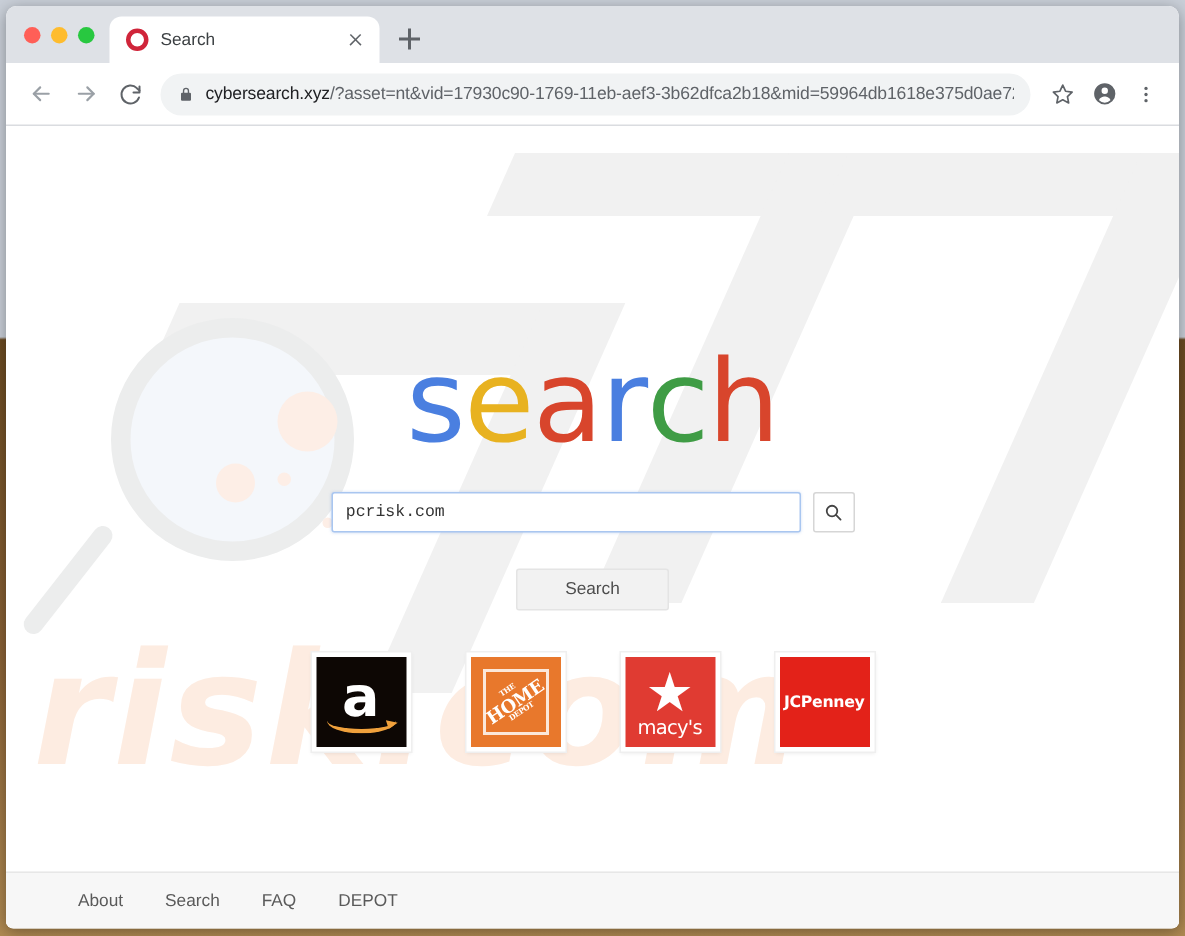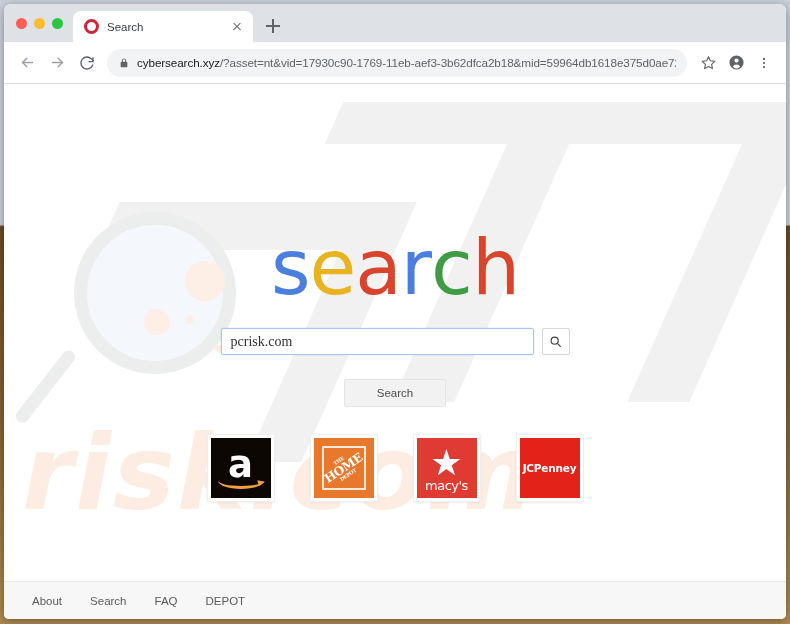--- a/index.html
+++ b/index.html
@@ -233,22 +233,22 @@
     width: 313px;
     border: 1px solid #a9c6f0;
     border-radius: 2px;
     background: #fff;
     display: flex; align-items: center;
     padding: 0 9px;
     box-shadow: 0 0 2px rgba(120,160,220,.35);
   }
   .searchbox input {
     border: 0; outline: none; width: 100%;
-    font-family: Liberation Serif, serif;
-    font-size: 14px; color: #333;
+    font-family: Liberation Mono, monospace;
+    font-size: 11px; color: #333;
     background: transparent;
   }
   .go-btn {
     width: 28px; margin-left: 8px;
     border: 1px solid #d6d6d6;
     border-radius: 2px;
     background: #fff;
     display: flex; align-items: center; justify-content: center;
     cursor: pointer;
     color: #444;
@@ -353,21 +353,21 @@
   }
 
   
   .footer {
     position: absolute;
     left: 0; right: 0; bottom: 0;
     height: 38px;
     background: #f7f7f7;
     border-top: 1px solid #e7e7e7;
     display: flex; align-items: center;
-    padding-left: 28px;
+    padding-left: 48px;
     gap: 28px;
     z-index: 5;
   }
   .footer a {
     font-size: 11.5px;
     color: #5a5a5a;
     text-decoration: none;
     cursor: pointer;
   }
 </style>

